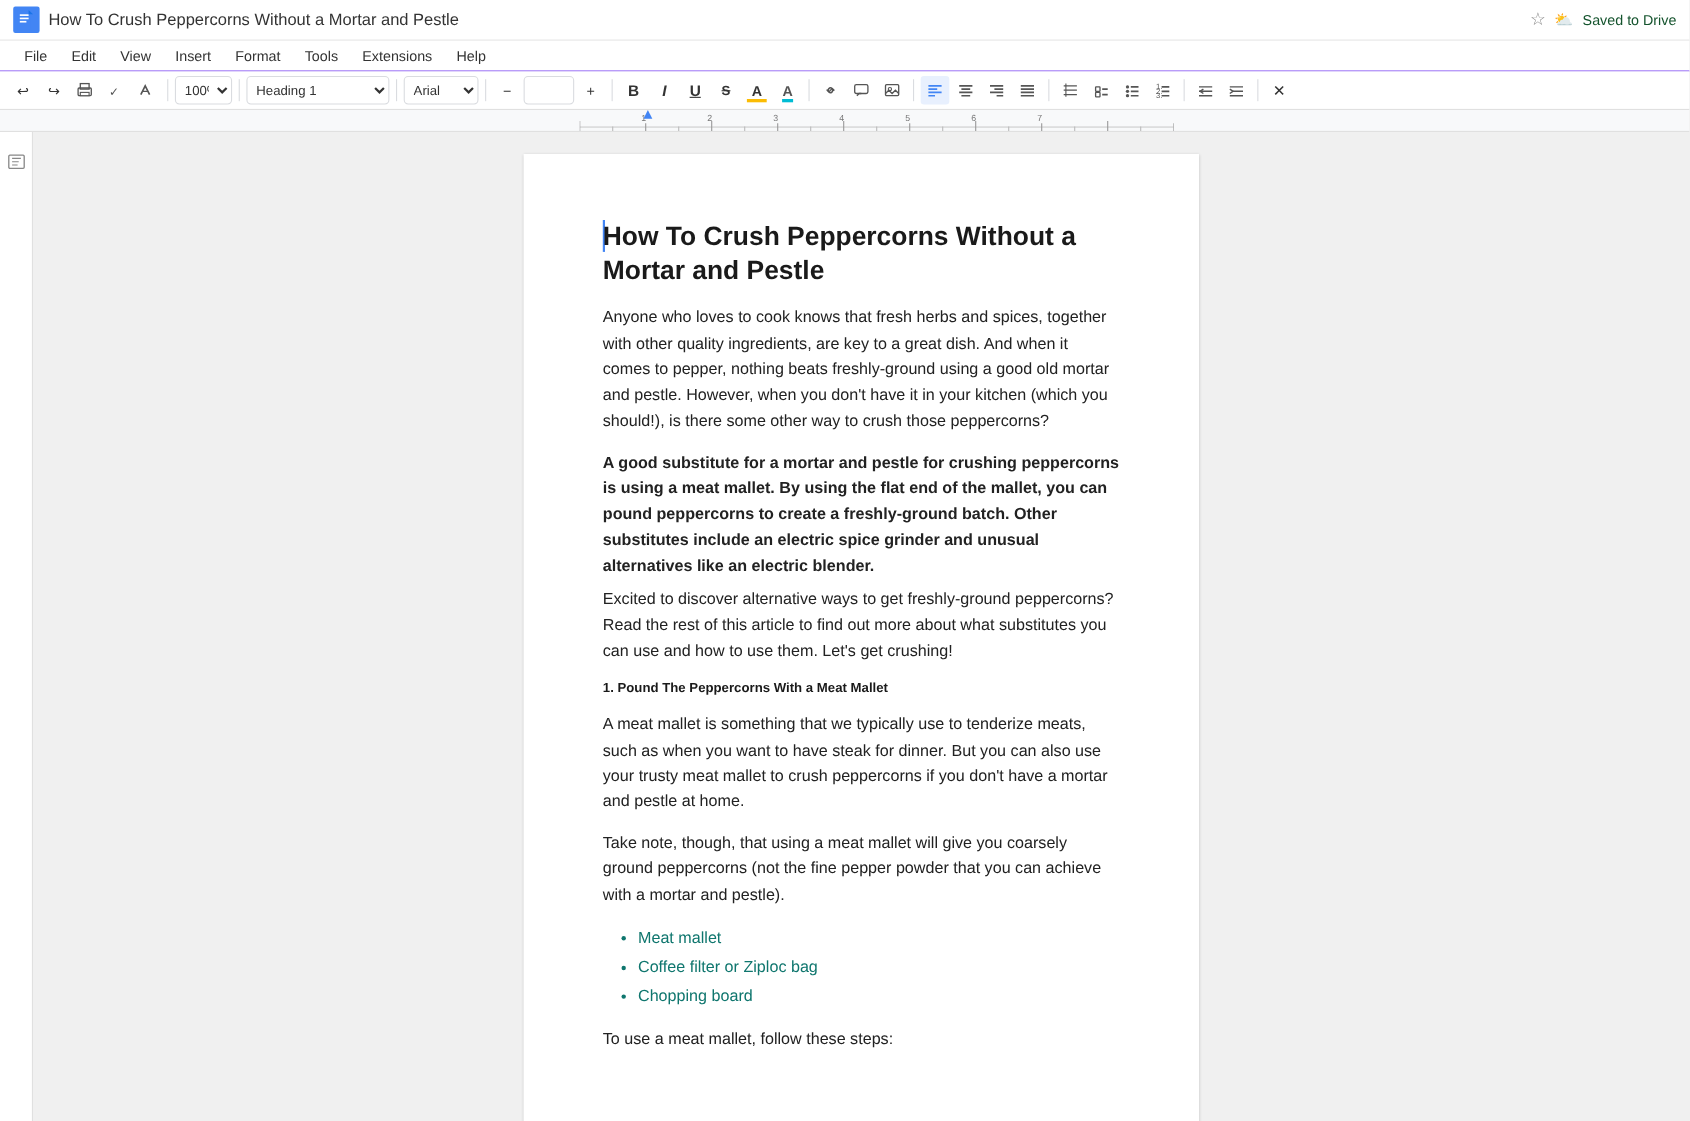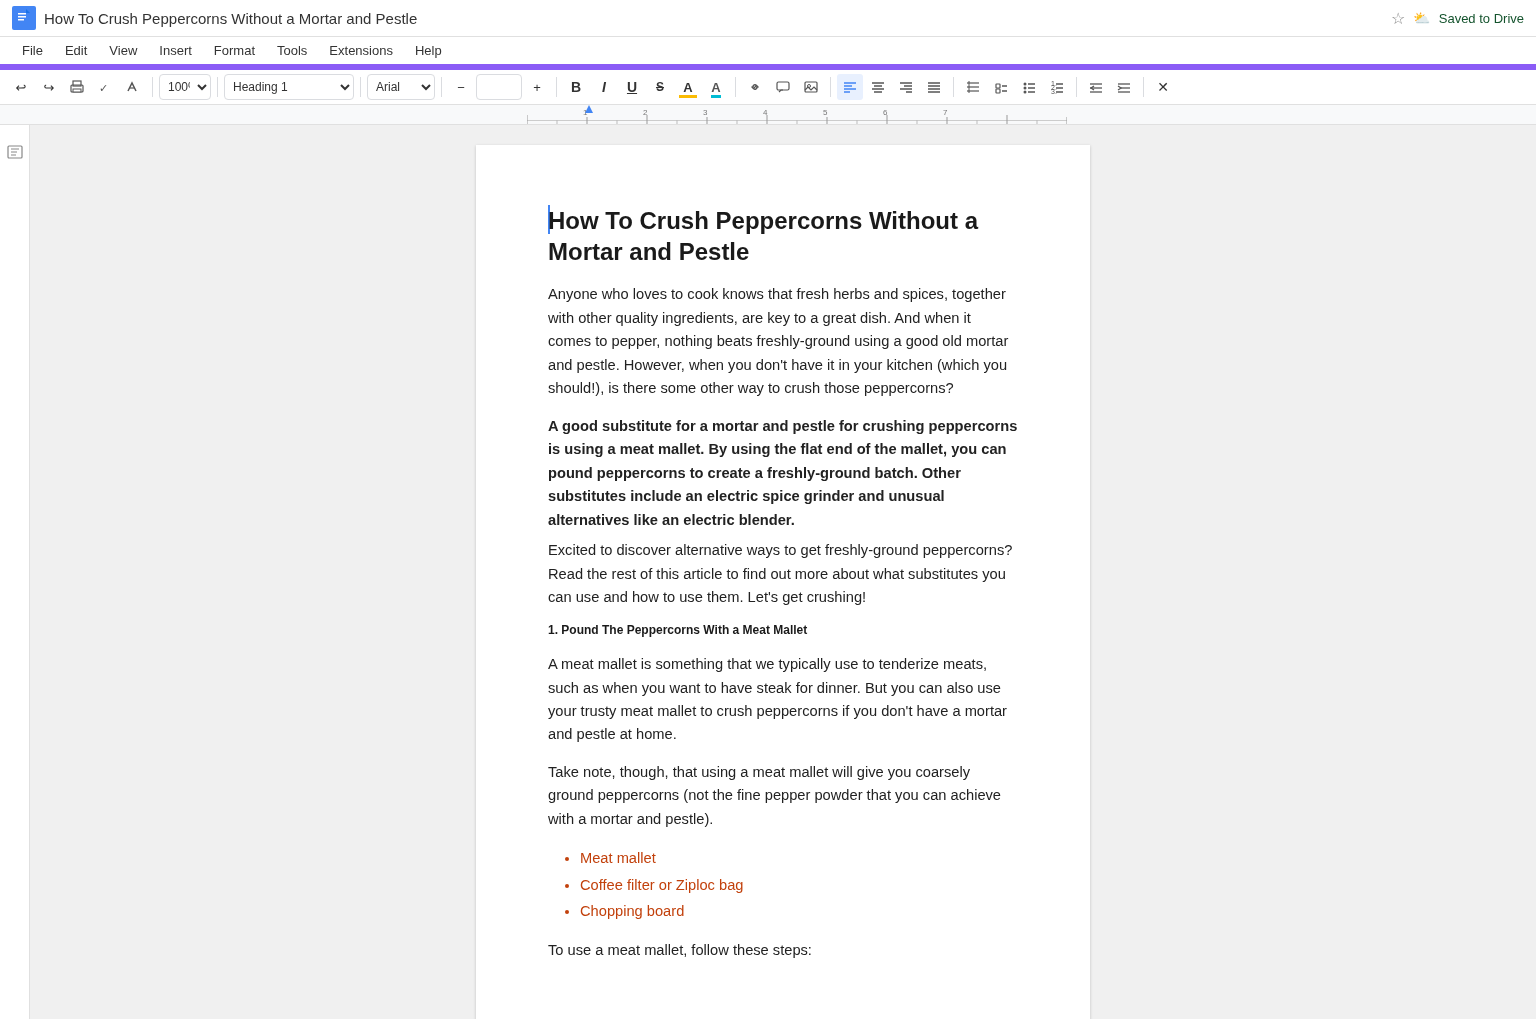--- a/index.html
+++ b/index.html
@@ -33,21 +33,21 @@
       font-weight: normal;
       flex: 1;
     }
 
     
     #menu-bar {
       display: flex;
       align-items: center;
       background: #fff;
       padding: 2px 12px;
-      border-bottom: 6px solid #8b5cf6;
+      border-bottom: 1px solid #8b5cf6;
       gap: 2px;
     }
     .menu-item {
       padding: 4px 10px;
       cursor: pointer;
       border-radius: 4px;
       font-size: 13px;
       color: #333;
     }
 
@@ -203,21 +203,21 @@
       font-weight: bold;
       color: #1a1a1a;
       font-family: Arial, sans-serif;
       margin-bottom: 14px;
       line-height: 1.3;
     }
     .doc-list {
       margin: 0 0 14px 32px;
       font-size: 11pt;
       line-height: 1.8;
-      color: #c2410c;
+      color: #0f766e;
       font-family: Arial, sans-serif;
     }
     .cursor {
       display: inline-block;
       width: 2px;
       height: 1.2em;
       background: #4285f4;
       vertical-align: text-bottom;
       margin-right: -2px;
     }

